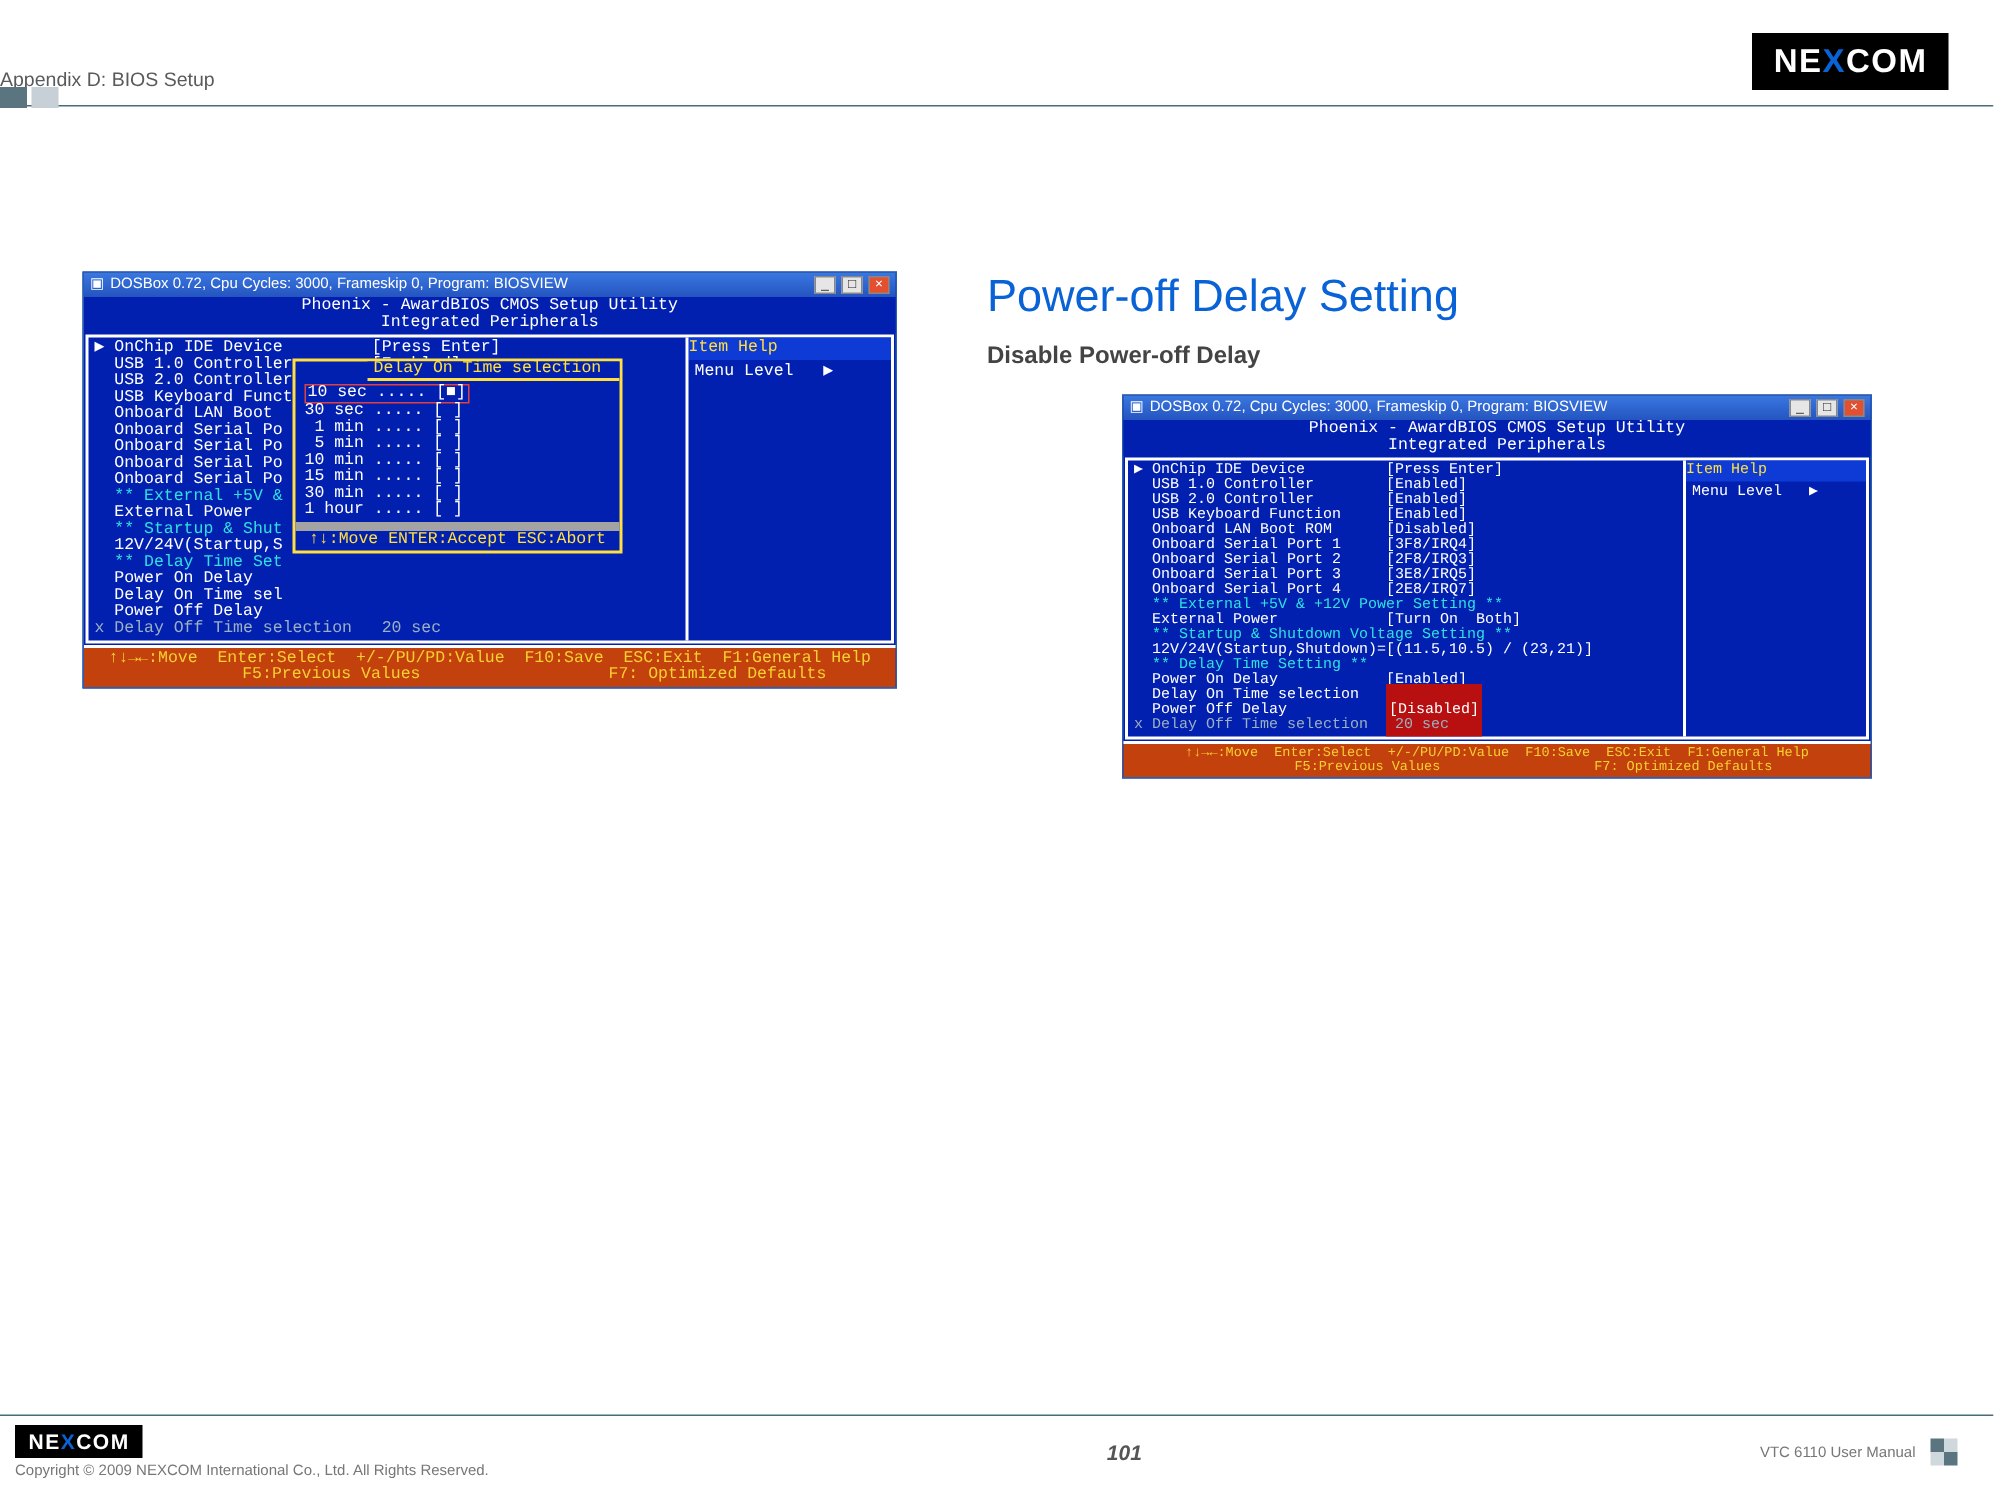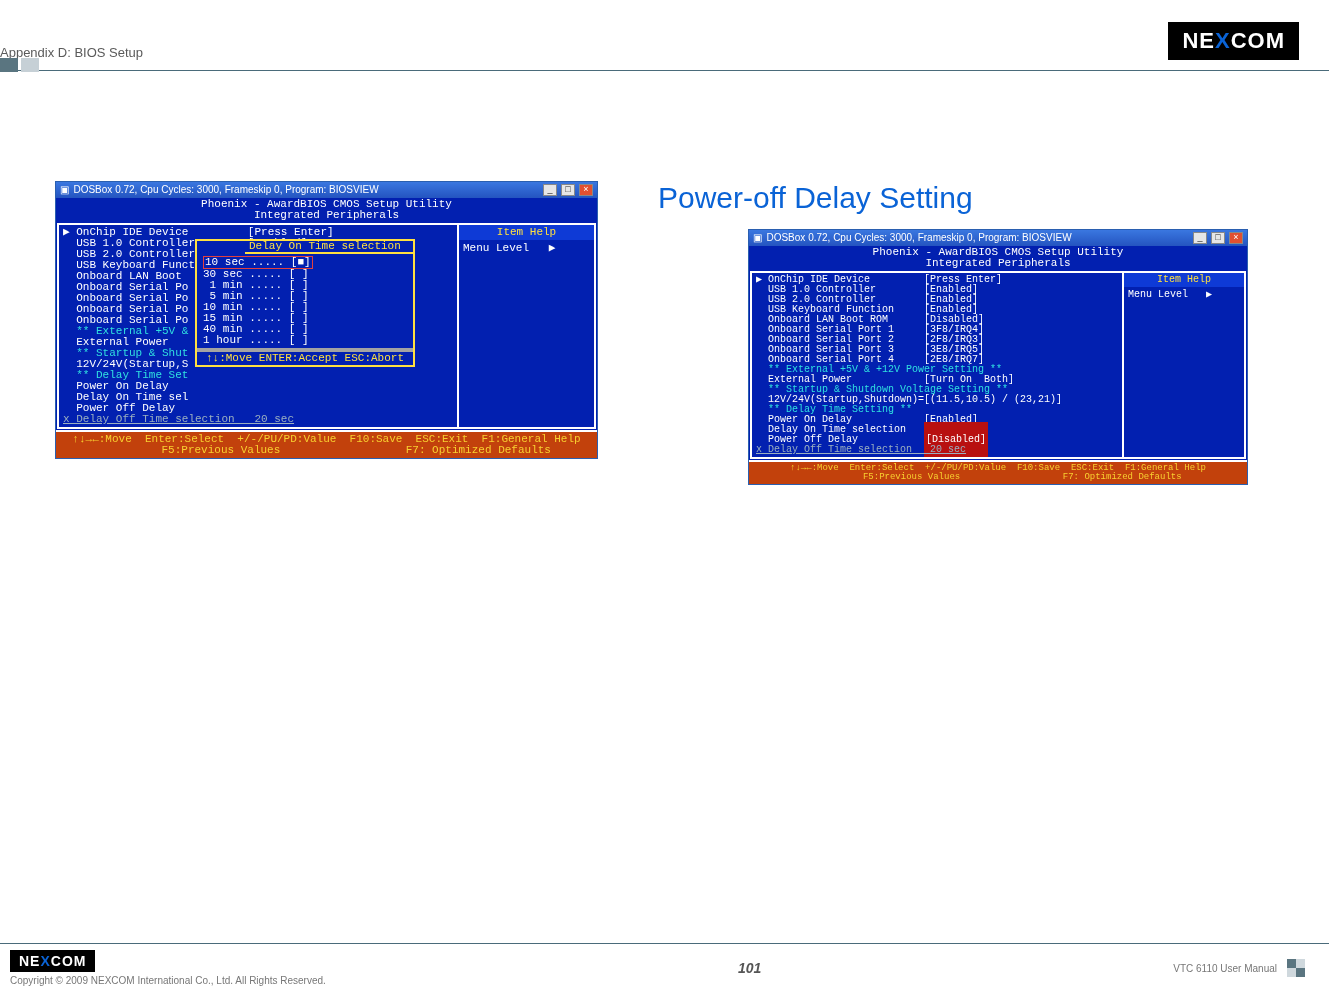--- a/index.html
+++ b/index.html
@@ -95,52 +95,52 @@
     border-right:2px solid #fff;
     padding:2px 4px;
     position:relative;
     color:#fff;
   }
   .bios-right {
     width:135px;
     padding:2px 4px;
     color:#fff;
   }
-  .bios-right .ihdr { background:#0e3ad6; color:#ffe040; text-align:center; margin:-2px -4px 3px -4px; padding:2px 0; }
+  .bios-right .ihdr { background:#0e3ad6; color:#ffe040; text-align:left; margin:-2px -4px 3px -4px; padding:2px 0; }
   .bios-footer {
     color:#f8d030;
     background:#c2410c;
     padding:2px 4px;
     border-top:2px solid #fff;
     white-space:pre;
     text-align:center;
   }
   .row { white-space: pre; color:#fff; }
   .row.cyan { color:#30e0e0; }
-  .row.dis  { color:#9bb0c0;text-decoration:underline; }
+  .row.dis  { color:#9bb0c0; }
   .cursel { background:#b81010; padding:12px 2px; }
   .popup {
     position:absolute;
     top:14px;
     left:136px;
     width:220px;
     background:#0220b0;
     border:2px solid #ffe040;
   }
   .popup-title{
     background:#0220b0;
     color:#ffe040;
     text-align:left;
     padding:0 4px;
     border-bottom:2px solid #ffe040;
     margin-left:48px;
   }
   .popup-body{
     padding:2px 6px;
-    border-bottom:4px solid #a3a3a3;
+    border-bottom:6px solid #a3a3a3;
   }
   .popup-body .sel { border:1px solid #e04040; display:inline-block; padding:0 1px;}
   .popup-foot{
     color:#ffe040;
     text-align:center;
     padding:1px 0;
   }
 
   .section-title {
     font-size: 30px;
@@ -231,38 +231,39 @@
 
           <div class="popup">
             <div class="popup-title">Delay On Time selection</div>
             <div class="popup-body">
               <div class="row"><span class="sel">10 sec ..... [■]</span></div>
               <div class="row">30 sec ..... [ ]</div>
               <div class="row"> 1 min ..... [ ]</div>
               <div class="row"> 5 min ..... [ ]</div>
               <div class="row">10 min ..... [ ]</div>
               <div class="row">15 min ..... [ ]</div>
-              <div class="row">40 min ..... [ ]</div>
+              <div class="row">30 min ..... [ ]</div>
               <div class="row">1 hour ..... [ ]</div>
             </div>
             <div class="popup-foot">↑↓:Move ENTER:Accept ESC:Abort</div>
           </div>
         </div>
         <div class="bios-right">
           <div class="ihdr">Item Help</div>
           <div class="row">Menu Level   ▶</div>
         </div>
       </div>
       <div class="bios-footer"><span>↑↓→←:Move  Enter:Select  +/-/PU/PD:Value  F10:Save  ESC:Exit  F1:General Help</span>
 <span>         F5:Previous Values                   F7: Optimized Defaults</span></div>
     </div>
   </div>
 
   <div class="col" style="width:600px">
     <div class="section-title">Power-off Delay Setting</div>
+    <div class="section-sub">Disable Power-off Delay</div>
 
     <div style="padding-left:90px">
     <div class="dosbox" style="width:500px">
       <div class="dosbox-title">
         <span>▣</span>
         <span class="t">DOSBox 0.72, Cpu Cycles:    3000, Frameskip  0, Program: BIOSVIEW</span>
         <span class="winbtn">_</span>
         <span class="winbtn">□</span>
         <span class="winbtn close">×</span>
       </div>

